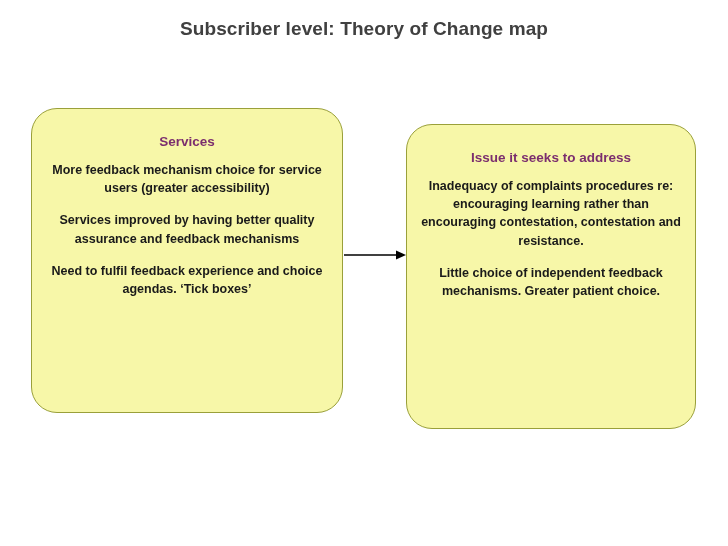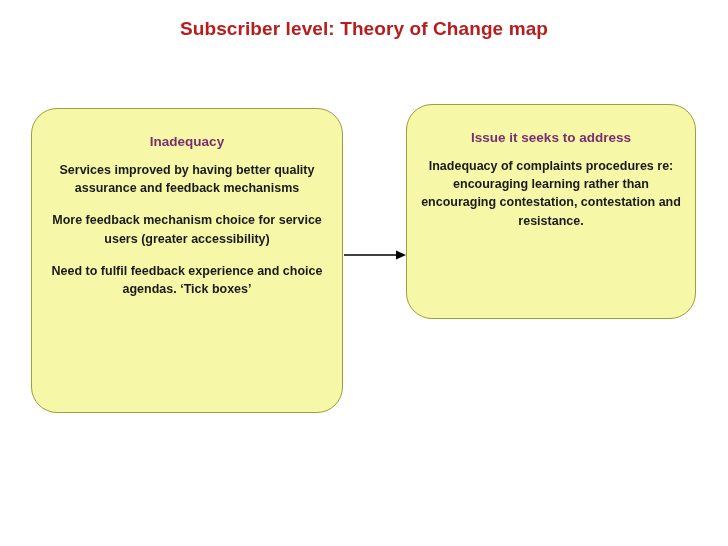--- a/index.html
+++ b/index.html
@@ -22,41 +22,41 @@
     background: #ffffff;
   }
   #slide-title {
     position: absolute;
     left: 0;
     top: 18px;
     width: 728px;
     text-align: center;
     font-size: 19px;
     font-weight: bold;
-    color: #b91c1c;
+    color: #404040;
     letter-spacing: 0.1px;
   }
   .roundbox {
     position: absolute;
     background: #f7f7a8;
     border: 1px solid #9aa03a;
     border-radius: 26px;
     box-sizing: border-box;
   }
   #box-rationale {
     left: 31px;
     top: 108px;
     width: 312px;
     height: 305px;
   }
   #box-issue {
     left: 406px;
-    top: 104px;
+    top: 124px;
     width: 290px;
-    height: 215px;
+    height: 305px;
   }
   .box-inner {
     padding: 24px 14px 0 14px;
     text-align: center;
   }
   .box-heading {
     font-size: 13.5px;
     font-weight: bold;
     color: #7b2e6e;
     line-height: 1.35;
@@ -80,32 +80,33 @@
 </style>
 </head>
 <body>
 
 <div id="slide">
 
   <div id="slide-title">Subscriber level: Theory of Change map</div>
 
   <div class="roundbox" id="box-rationale">
     <div class="box-inner">
-      <div class="box-heading">Inadequacy</div>
+      <div class="box-heading">Services</div>
+      <p class="box-para">More feedback mechanism choice for service users (greater accessibility)</p>
       <p class="box-para">Services improved by having better quality assurance and feedback mechanisms</p>
-      <p class="box-para">More feedback mechanism choice for service users (greater accessibility)</p>
       <p class="box-para">Need to fulfil  feedback experience and choice agendas. ‘Tick boxes’</p>
     </div>
   </div>
 
   <svg id="arrow" viewBox="0 0 62 14">
     <line x1="0" y1="7" x2="52" y2="7" stroke="#000000" stroke-width="1.4"></line>
     <polygon points="52,2.5 62,7 52,11.5" fill="#000000"></polygon>
   </svg>
 
   <div class="roundbox" id="box-issue">
     <div class="box-inner">
       <div class="box-heading">Issue it seeks to address</div>
       <p class="box-para">Inadequacy of complaints procedures re: encouraging learning rather than encouraging contestation, contestation and resistance.</p>
+      <p class="box-para">Little choice of independent feedback mechanisms. Greater patient choice.</p>
     </div>
   </div>
 
 </div>
 
 </body></html>

